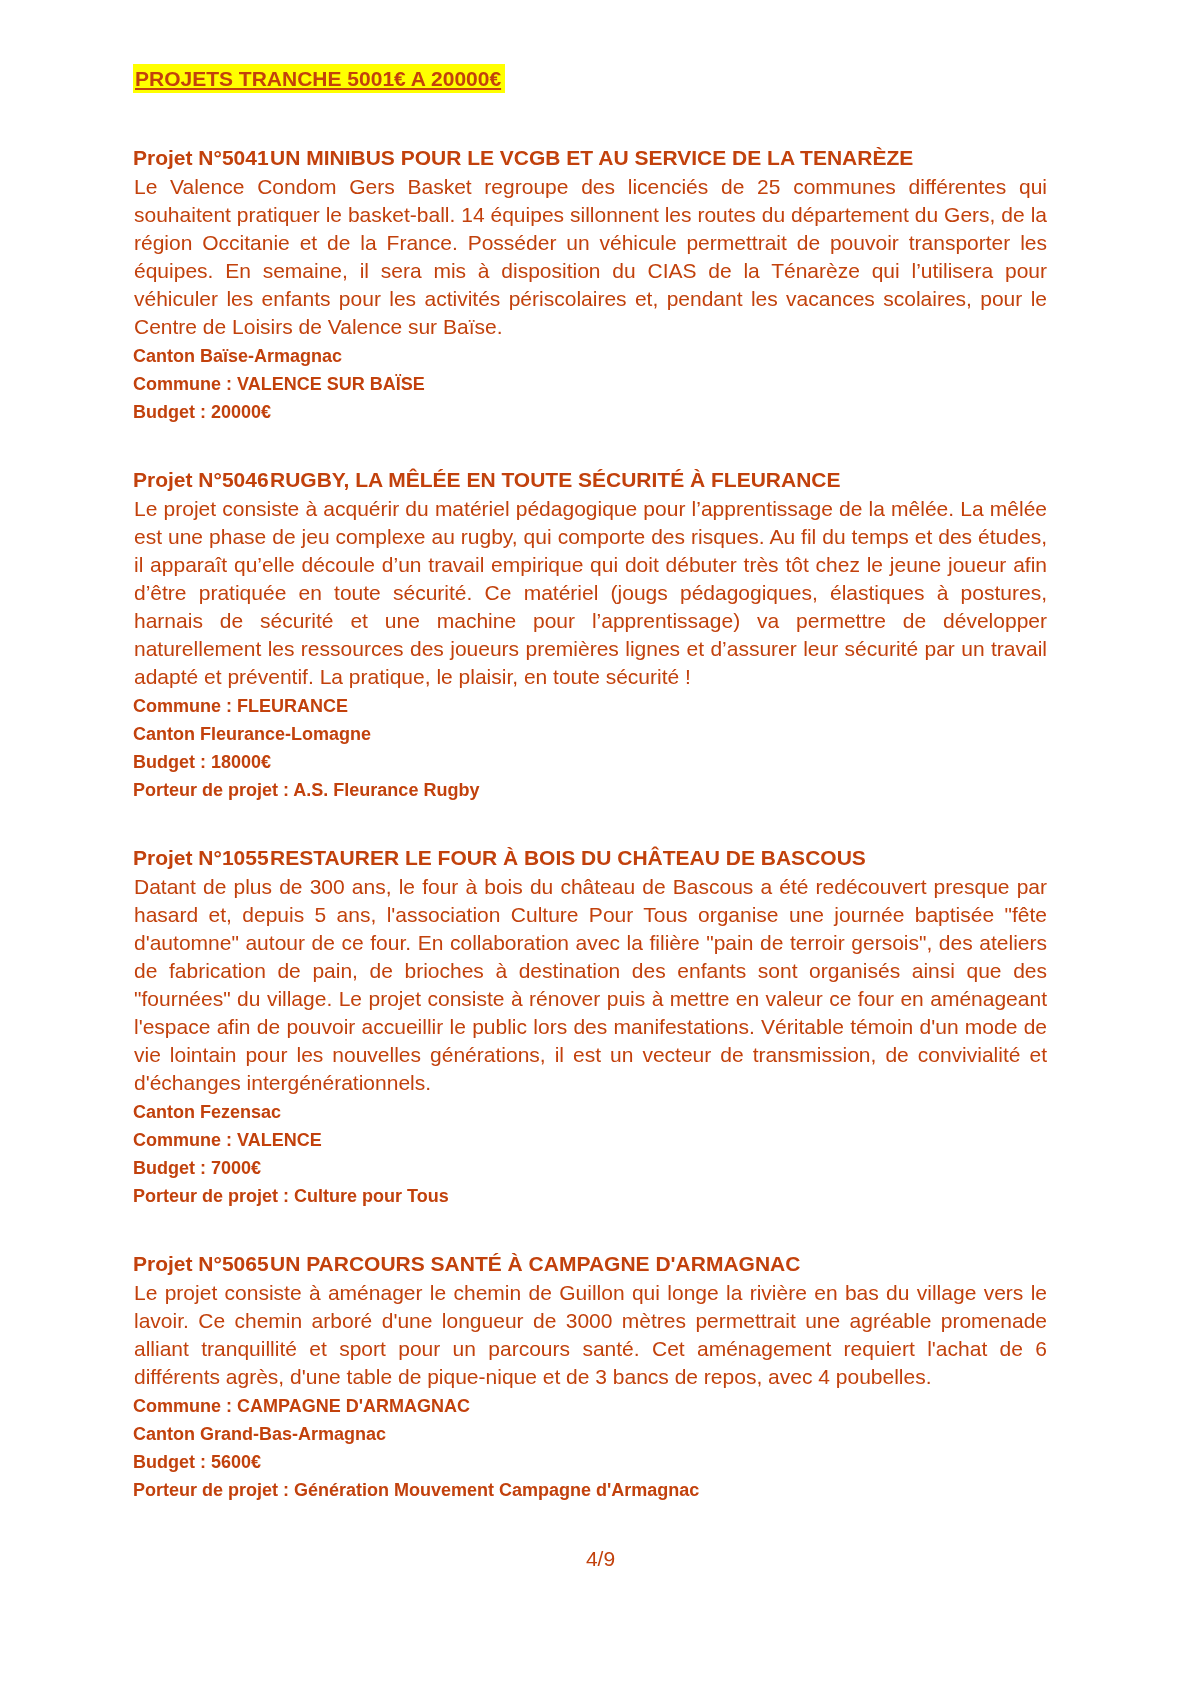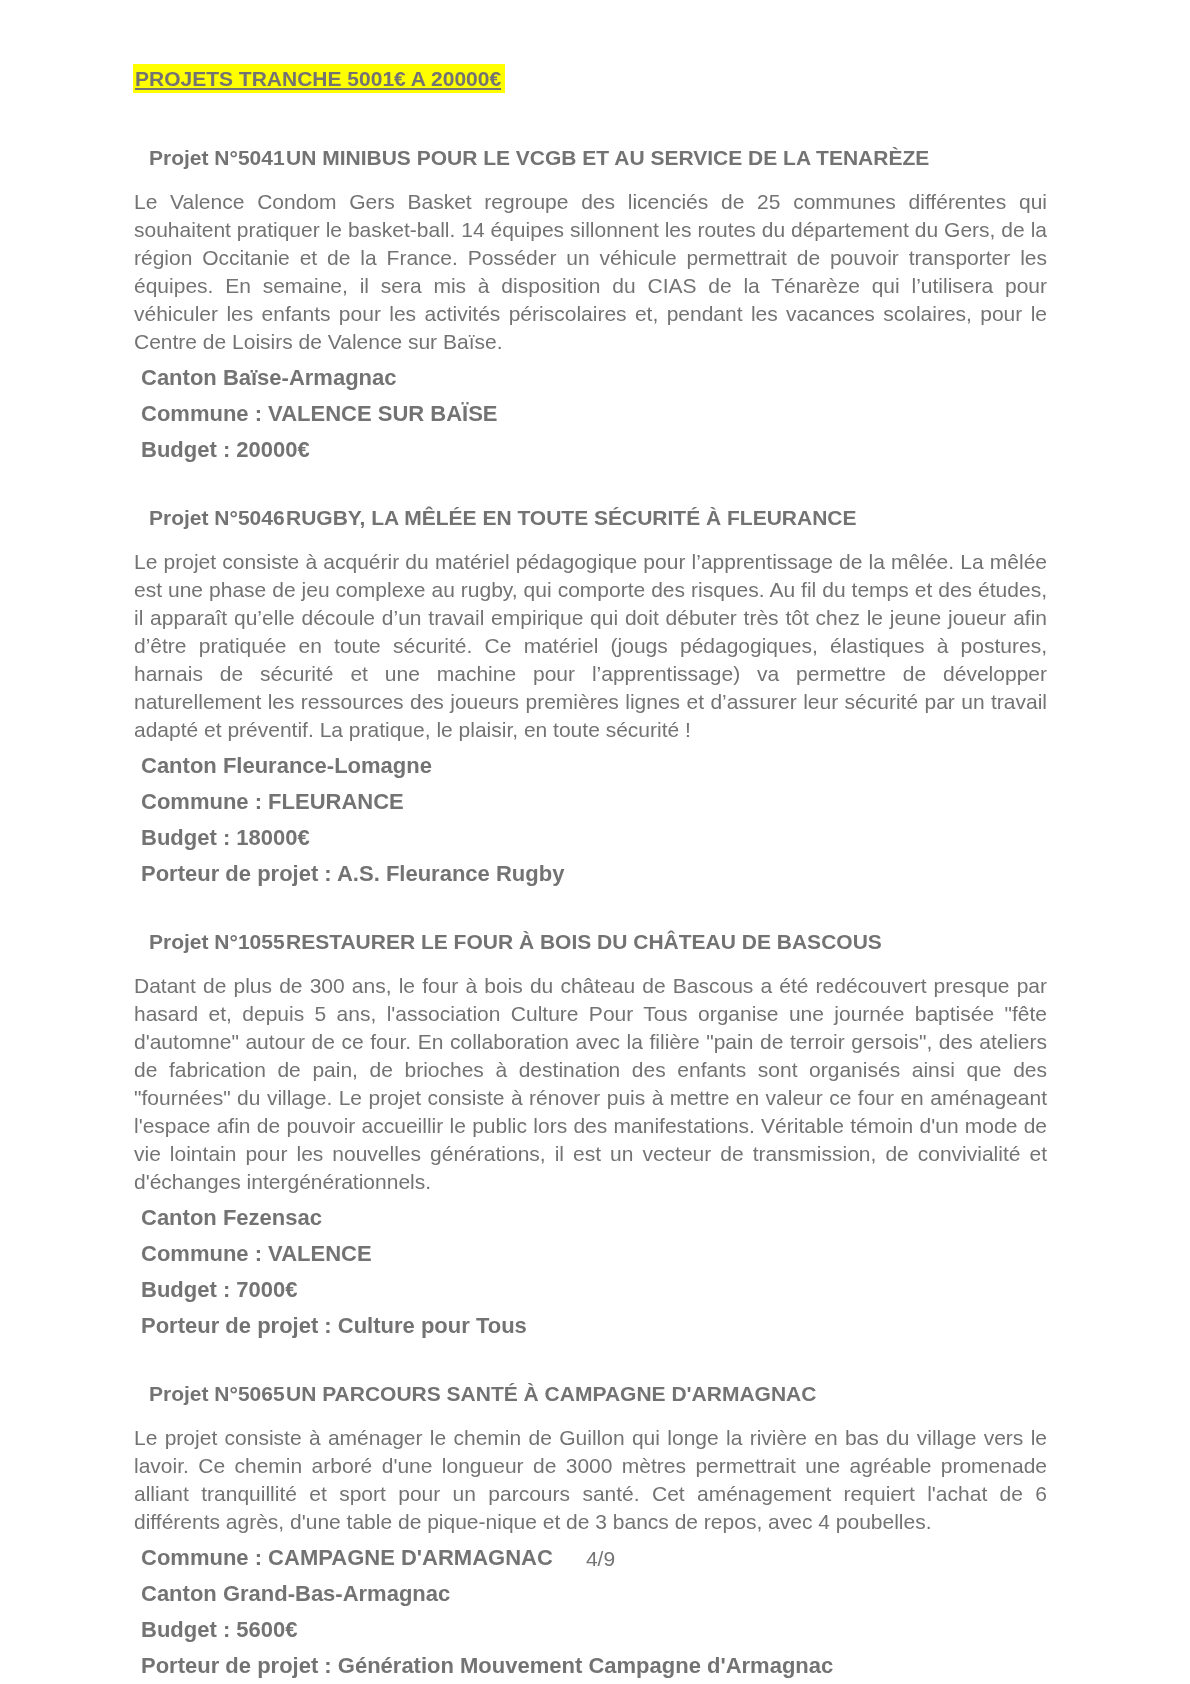--- a/index.html
+++ b/index.html
@@ -2,53 +2,53 @@
 <html lang="fr"><head>
 <meta charset="utf-8">
 <style>
   html, body { margin: 0; padding: 0; background: #e8e8e8; }
   .page {
     position: relative;
     width: 1190px;
     height: 1684px;
     margin: 0 auto;
     background: #ffffff;
-    color: #737373;
+    color: #c2410c;
     font-family: "Liberation Sans", sans-serif;
     box-sizing: border-box;
     padding: 64px 142px 0 133px;
     overflow: hidden;
   }
   .doc-title-wrap { margin: 0; }
   .doc-title {
     display: inline-block;
     font-size: 21px;
     line-height: 26px;
     font-weight: bold;
     text-decoration: underline;
     padding: 2px 4px 1px 2px;
   }
   .project { margin-top: 40px; }
   .project.first { margin-top: 51px; }
   .proj-header {
-    margin: 16px;
+    margin: 0;
     font-size: 21px;
     line-height: 28px;
     font-weight: bold;
   }
   .proj-num { display: inline-block; min-width: 137px; }
   .proj-desc {
     margin: 1px;
     font-size: 21px;
     line-height: 28px;
     text-align: justify;
   }
   .meta {
-    margin: 8px;
-    font-size: 22px;
+    margin: 0;
+    font-size: 18px;
     line-height: 28px;
     font-weight: bold;
   }
   .page-number {
     position: absolute;
     left: 0;
     right: 0;
     top: 1545px;
     text-align: center;
     font-size: 21px;
@@ -67,22 +67,22 @@
     <h2 class="proj-header"><span class="proj-num">Projet N°5041</span><span class="proj-title">UN MINIBUS POUR LE VCGB ET AU SERVICE DE LA TENARÈZE</span></h2>
     <p class="proj-desc">Le Valence Condom Gers Basket regroupe des licenciés de 25 communes différentes qui souhaitent pratiquer le basket-ball. 14 équipes sillonnent les routes du département du Gers, de la région Occitanie et de la France. Posséder un véhicule permettrait de pouvoir transporter les équipes. En semaine, il sera mis à disposition du CIAS de la Ténarèze qui l’utilisera pour véhiculer les enfants pour les activités périscolaires et, pendant les vacances scolaires, pour le Centre de Loisirs de Valence sur Baïse.</p>
     <p class="meta">Canton Baïse-Armagnac</p>
     <p class="meta">Commune : VALENCE SUR BAÏSE</p>
     <p class="meta">Budget : 20000€</p>
   </section>
 
   <section class="project">
     <h2 class="proj-header"><span class="proj-num">Projet N°5046</span><span class="proj-title">RUGBY, LA MÊLÉE EN TOUTE SÉCURITÉ À FLEURANCE</span></h2>
     <p class="proj-desc">Le projet consiste à acquérir du matériel pédagogique pour l’apprentissage de la mêlée. La mêlée est une phase de jeu complexe au rugby, qui comporte des risques. Au fil du temps et des études, il apparaît qu’elle découle d’un travail empirique qui doit débuter très tôt chez le jeune joueur afin d’être pratiquée en toute sécurité. Ce matériel (jougs pédagogiques, élastiques à postures, harnais de sécurité et une machine pour l’apprentissage) va permettre de développer naturellement les ressources des joueurs premières lignes et d’assurer leur sécurité par un travail adapté et préventif. La pratique, le plaisir, en toute sécurité !</p>
+    <p class="meta">Commune : FLEURANCE</p>
     <p class="meta">Canton Fleurance-Lomagne</p>
-    <p class="meta">Commune : FLEURANCE</p>
     <p class="meta">Budget : 18000€</p>
     <p class="meta">Porteur de projet : A.S. Fleurance Rugby</p>
   </section>
 
   <section class="project">
     <h2 class="proj-header"><span class="proj-num">Projet N°1055</span><span class="proj-title">RESTAURER LE FOUR À BOIS DU CHÂTEAU DE BASCOUS</span></h2>
     <p class="proj-desc">Datant de plus de 300 ans, le four à bois du château de Bascous a été redécouvert presque par hasard et, depuis 5 ans, l'association Culture Pour Tous organise une journée baptisée "fête d'automne" autour de ce four. En collaboration avec la filière "pain de terroir gersois", des ateliers de fabrication de pain, de brioches à destination des enfants sont organisés ainsi que des "fournées" du village. Le projet consiste à rénover puis à mettre en valeur ce four en aménageant l'espace afin de pouvoir accueillir le public lors des manifestations. Véritable témoin d'un mode de vie lointain pour les nouvelles générations, il est un vecteur de transmission, de convivialité et d'échanges intergénérationnels.</p>
     <p class="meta">Canton Fezensac</p>
     <p class="meta">Commune : VALENCE</p>
     <p class="meta">Budget : 7000€</p>

